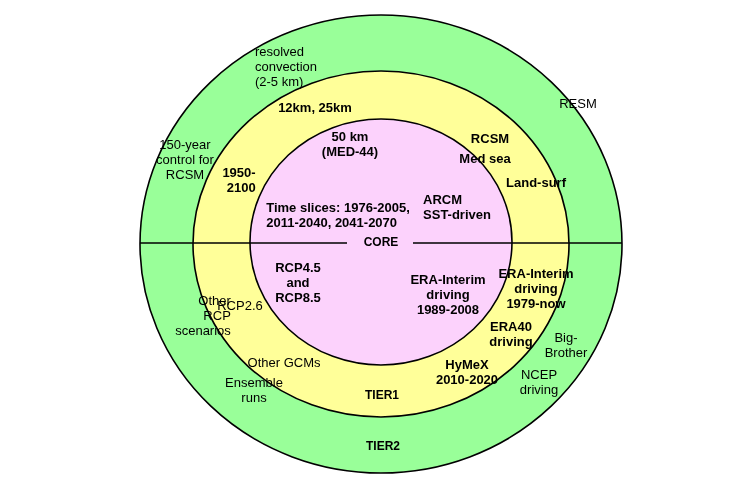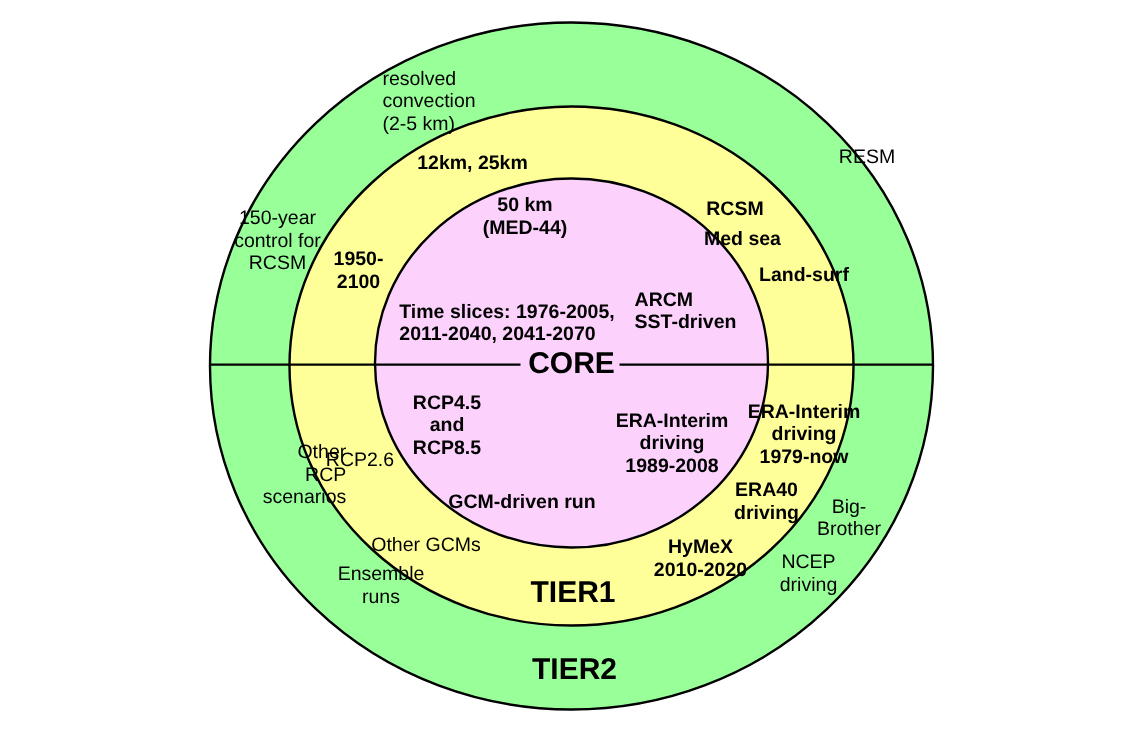--- a/index.html
+++ b/index.html
@@ -30,21 +30,21 @@
   .label {
     position: absolute;
     transform: translate(-50%, -50%);
     white-space: pre-line;
     font-size: 13px;
     line-height: 1.16;
     color: #000000;
     text-align: center;
   }
   .label.bold { font-weight: bold; }
-  .label.big  { font-weight: bold; font-size: 20px; }
+  .label.big  { font-weight: bold; font-size: 12px; }
 </style>
 </head>
 <body>
 
 <div class="stage">
 
   <svg width="750" height="489" viewBox="0 0 750 489">
     <ellipse cx="381" cy="244" rx="241" ry="229" stroke="#000000" stroke-width="1.6" fill="#99ff99"></ellipse>
     <ellipse cx="381" cy="244" rx="188" ry="173" stroke="#000000" stroke-width="1.6" fill="#ffff99"></ellipse>
     <ellipse cx="381" cy="242" rx="131" ry="123" stroke="#000000" stroke-width="1.6" fill="#fcd2fc"></ellipse>
@@ -54,39 +54,38 @@
 
   <div class="labels-layer">
       <div class="label" style="left: 286px; top: 67px; text-align: left;">resolved
 convection
 (2-5 km)</div>
       <div class="label bold" style="left: 315px; top: 108px; text-align: center;">12km, 25km</div>
       <div class="label bold" style="left: 350px; top: 144px; text-align: center;">50 km
 (MED-44)</div>
       <div class="label" style="left: 534px; top: 104px; text-align: center; margin-left: 44px;">RESM</div>
       <div class="label bold" style="left: 490px; top: 139px; text-align: center;">RCSM</div>
-      <div class="label bold" style="left: 495px; top: 159px; text-align: left;">Med sea</div>
+      <div class="label bold" style="left: 485px; top: 159px; text-align: left;">Med sea</div>
       <div class="label bold" style="left: 525px; top: 183px; text-align: right; padding-left: 22px;">Land-surf</div>
       <div class="label bold" style="left: 457px; top: 207px; text-align: left;">ARCM
 SST-driven</div>
       <div class="label" style="left: 185px; top: 160px; text-align: center;">150-year
 control for
 RCSM</div>
-      <div class="label bold" style="left: 239px; top: 180px; text-align: center;">1950-
+      <div class="label bold" style="left: 239px; top: 180px; text-align: right;">1950-
 2100</div>
       <div class="label bold" style="left: 338px; top: 215px; text-align: left;">Time slices: 1976-2005,
 2011-2040, 2041-2070</div>
       <div class="label big" style="left: 381px; top: 243px; text-align: center;">CORE</div>
       <div class="label bold" style="left: 298px; top: 283px; text-align: center;">RCP4.5
 and
 RCP8.5</div>
       <div class="label bold" style="left: 448px; top: 295px; text-align: center;">ERA-Interim
 driving
 1989-2008</div>
-      <div class="label bold" style="left: 348px; top: 334px; text-align: center;">GCM-driven run</div>
       <div class="label" style="left: 284px; top: 363px; text-align: center;">Other GCMs</div>
       <div class="label bold" style="left: 467px; top: 372px; text-align: center;">HyMeX
 2010-2020</div>
       <div class="label big" style="left: 382px; top: 396px; text-align: center;">TIER1</div>
       <div class="label bold" style="left: 536px; top: 289px; text-align: center;">ERA-Interim
 driving
 1979-now</div>
       <div class="label bold" style="left: 511px; top: 334px; text-align: center;">ERA40
 driving</div>
       <div class="label" style="left: 566px; top: 345px; text-align: center;">Big-

